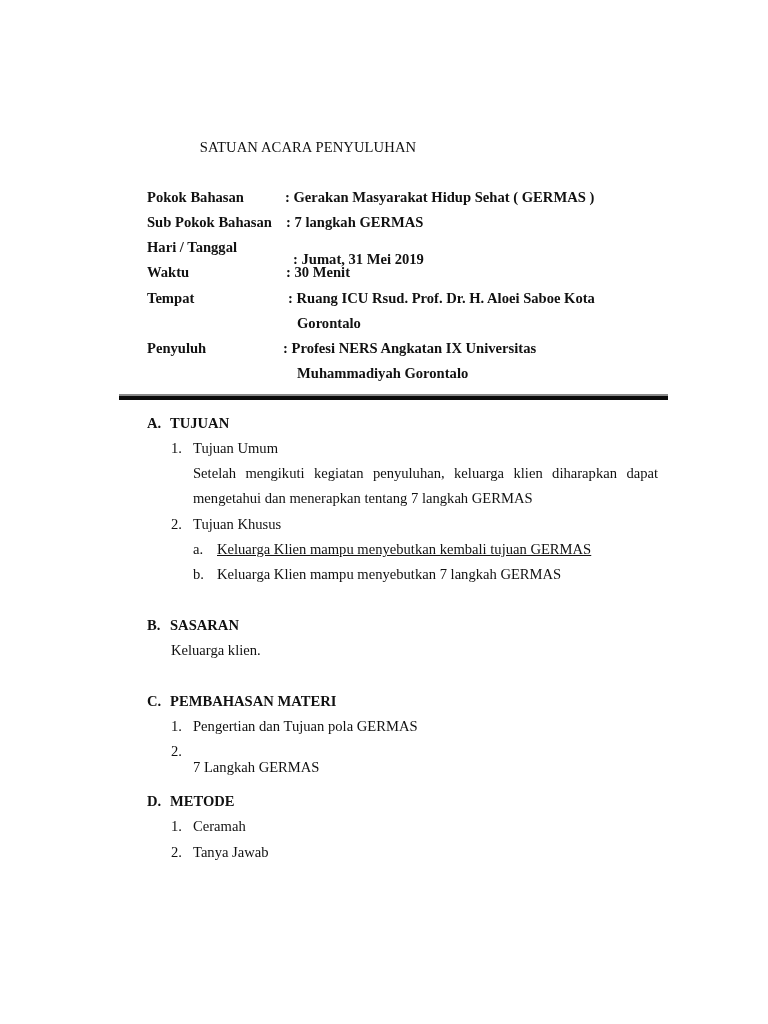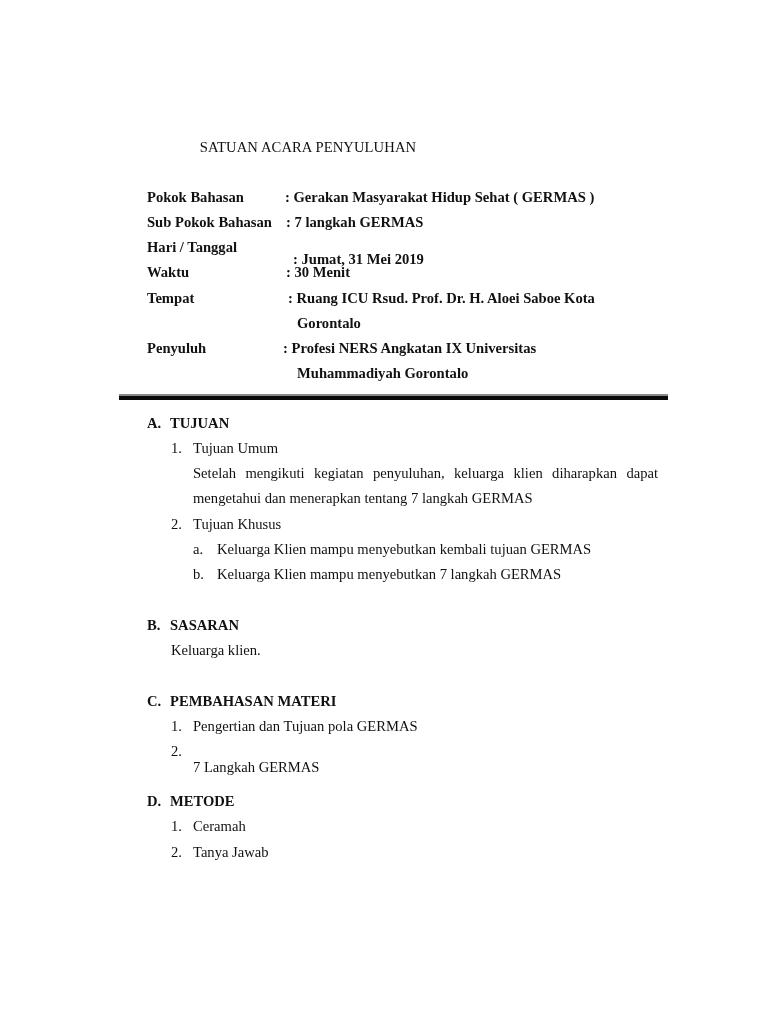--- a/index.html
+++ b/index.html
@@ -100,21 +100,21 @@
   <div class="abs num" style="top:439px;">1.</div>
   <div class="abs item" style="top:439px;">Tujuan Umum</div>
 
   <div class="para" style="top:464px;">Setelah mengikuti kegiatan penyuluhan, keluarga klien diharapkan dapat</div>
   <div class="para last" style="top:489px;">mengetahui dan menerapkan  tentang 7 langkah GERMAS</div>
 
   <div class="abs num" style="top:515px;">2.</div>
   <div class="abs item" style="top:515px;">Tujuan Khusus</div>
 
   <div class="abs subletter" style="top:540px;">a.</div>
-  <div class="abs subitem" style="top:540px;">Keluarga Klien mampu menyebutkan kembali  tujuan GERMAS</div>
+  <div class="abs subitem" style="top:540px;text-decoration:underline;">Keluarga Klien mampu menyebutkan kembali  tujuan GERMAS</div>
 
   <div class="abs subletter" style="top:565px;">b.</div>
   <div class="abs subitem" style="top:565px;">Keluarga Klien mampu menyebutkan 7 langkah GERMAS</div>
 </div>
 
 <div>
   <div class="abs section-letter" style="top:616px;">B.</div>
   <div class="abs section-title" style="top:616px;">SASARAN</div>
   <div class="abs" style="top:641px; left:171px;">Keluarga klien.</div>
 </div>

